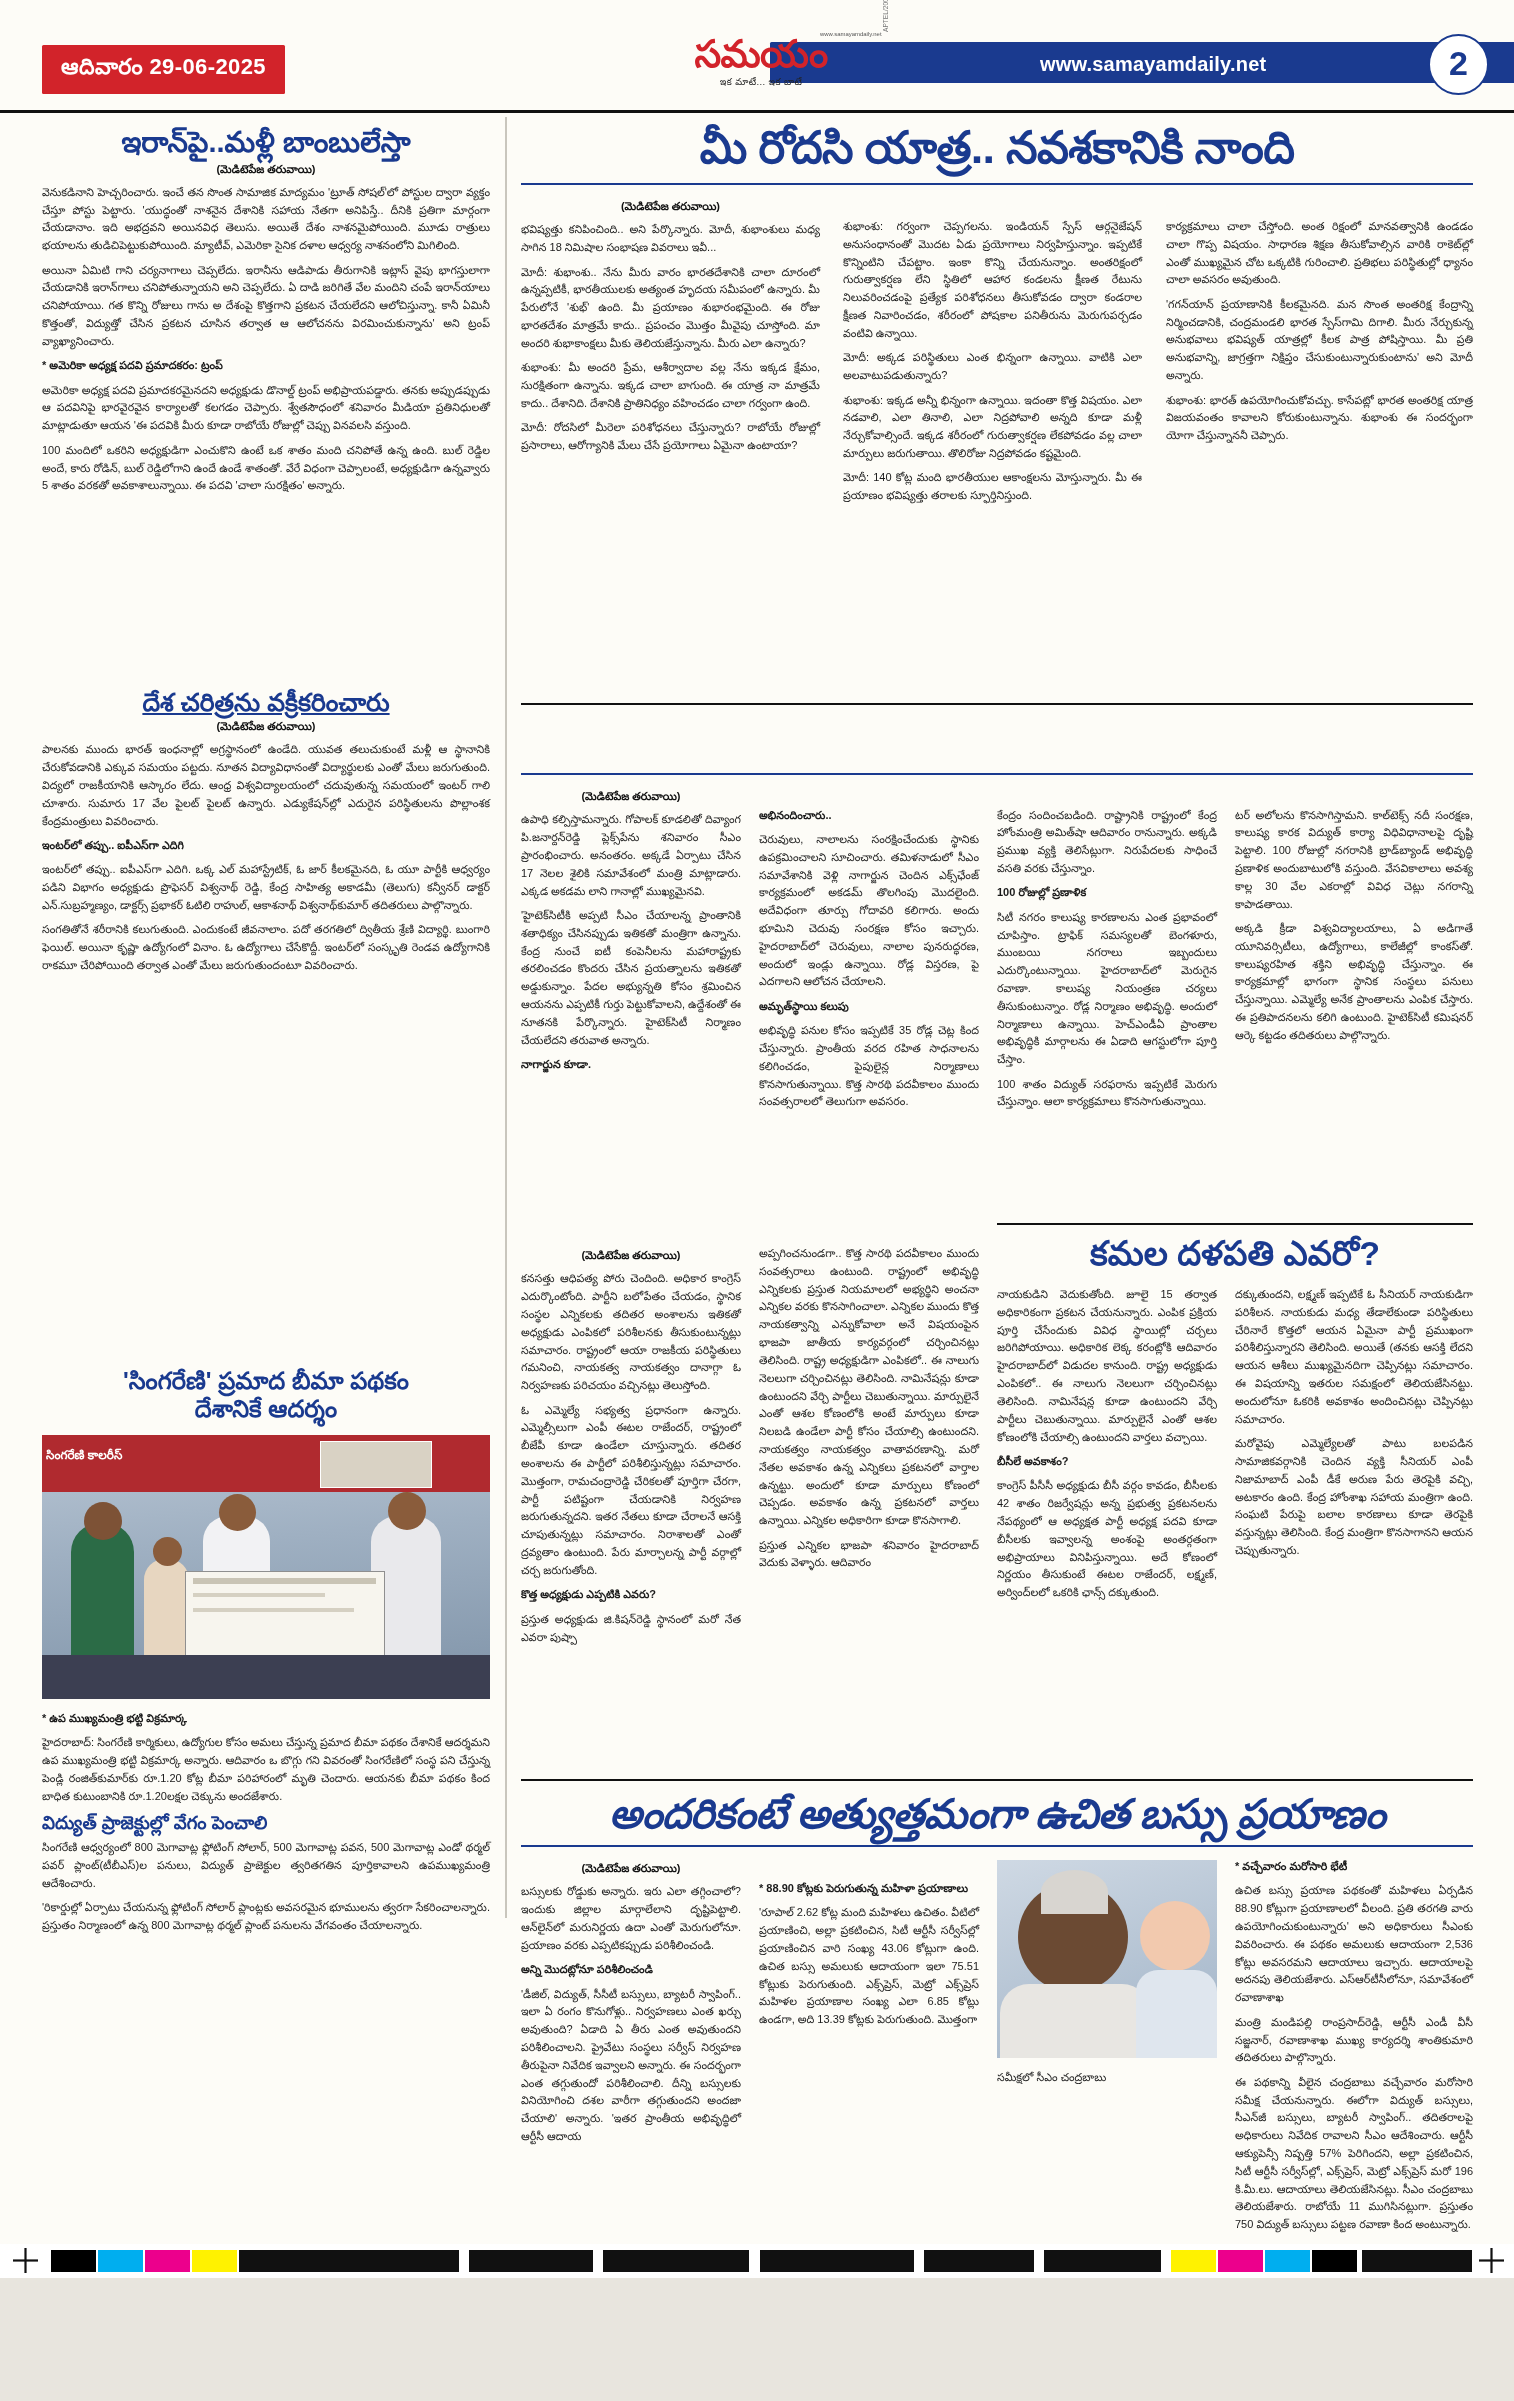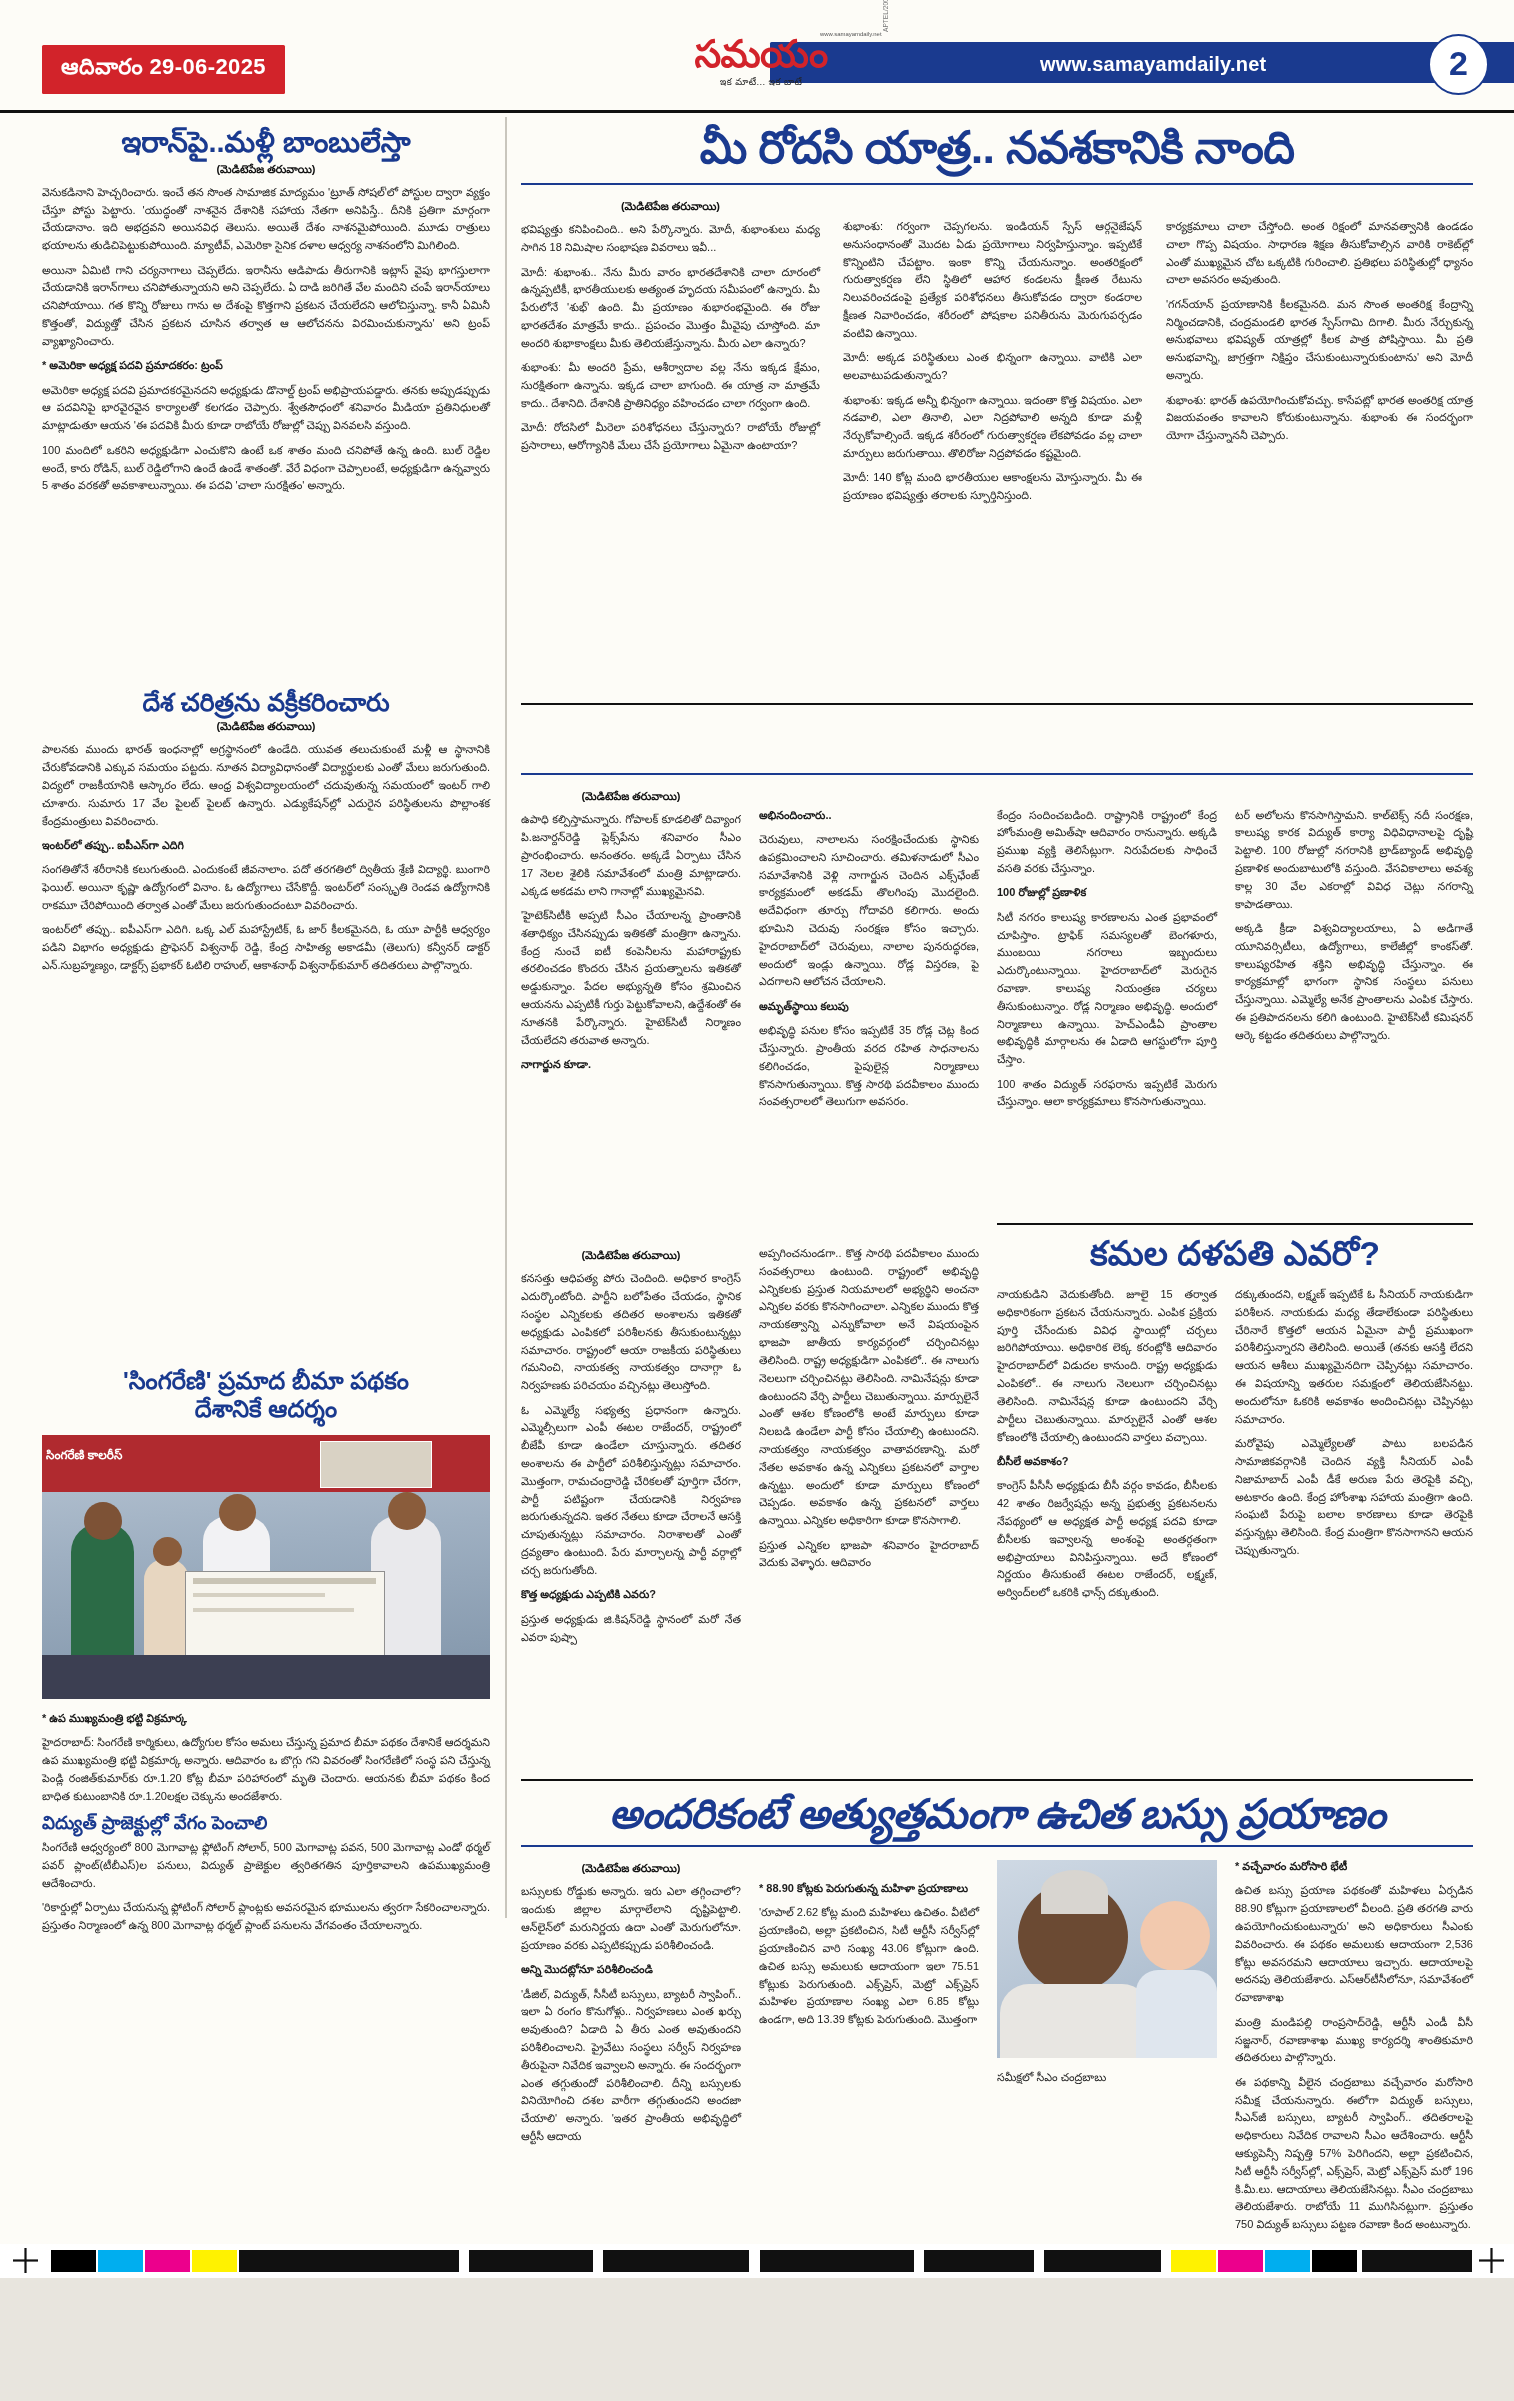--- a/index.html
+++ b/index.html
@@ -92,27 +92,27 @@
     <div class="body">
       <p>వెనుకడినాని హెచ్చరించారు. ఇంచే తన సొంత సామాజిక మాద్యమం 'ట్రూత్ సోషల్‌'లో పోస్టుల ద్వారా వ్యక్తం చేస్తూ పోస్టు పెట్టారు. 'యుద్ధంతో నాశనైన దేశానికి సహాయ నేతగా అనిపిస్తే.. దీనికి ప్రతిగా మార్గంగా చేయడానాం. ఇది అభద్రవని అయినవిధ తెలుసు. అయితే దేశం నాశనమైపోయింది. మూడు రాత్రులు భయాలను తుడిచిపెట్టుకుపోయింది. మ్యాటీవ్, ఎమెరికా సైనిక దళాల ఆధ్వర్య నాశనంలోని మిగిలింది.</p>
       <p>అయినా ఏమిటి గాని చర్యనాగాలు చెప్పలేదు. ఇరానీను ఆడిపాడు తీరుగానికి ఇట్లాస్ వైపు భాగస్తులాగా చేయడానికి ఇరాన్‌గాలు చనిపోతున్నాయని అని చెప్పలేదు. ఏ దాడి జరిగితే వేల మందిని చంపే ఇరాన్‌యాలు చనిపోయాయి. గత కొన్ని రోజులు గాను అ దేశంపై కొత్తగాని ప్రకటన చేయలేదని ఆలోచిస్తున్నా. కానీ ఏమినీ కొత్తంతో, విద్యుత్తో చేసిన ప్రకటన చూసిన తర్వాత ఆ ఆలోచనను విరమించుకున్నాను' అని ట్రంప్‌ వ్యాఖ్యానించారు.</p>
       <p class="bullet">* అమెరికా అధ్యక్ష పదవి ప్రమాదకరం: ట్రంప్</p>
       <p>అమెరికా అధ్యక్ష పదవి ప్రమాదకరమైనదని అధ్యక్షుడు డొనాల్డ్‌ ట్రంప్‌ అభిప్రాయపడ్డారు. తనకు అప్పుడప్పుడు ఆ పదవినిపై భారవైరవైన కార్యాలతో కలగడం చెప్పారు. శ్వేతసౌధంలో శనివారం మీడియా ప్రతినిధులతో మాట్లాడుతూ ఆయన 'ఈ పదవికి మీరు కూడా రాబోయే రోజుల్లో చెప్పు వినవలసి వస్తుంది.</p>
       <p>100 మందిలో ఒకరిని అధ్యక్షుడిగా ఎంచుకొని ఉంటే ఒక శాతం మంది చనిపోతే ఉన్న ఉంది. బుల్‌ రెడ్డిల అందే, కారు రోడిన్‌, బుల్‌ రెడ్డిలోగాని ఉందే ఉండే శాతంతో. వేరే విధంగా చెప్పాలంటే, అధ్యక్షుడిగా ఉన్నవ్వారు 5 శాతం వరకతో అవకాశాలున్నాయి. ఈ పదవి 'చాలా సురక్షితం' అన్నారు.</p>
     </div>
   </div>
 
   <div class="col" style="left:42px;top:688px;width:448px;">
-    <div class="hl" style="font-size:25px;text-align:center;color:#1a3a8f;">దేశ చరిత్రను వక్రీకరించారు</div>
+    <div class="hl" style="font-size:25px;text-align:center;color:#1a3a8f;text-decoration:underline;">దేశ చరిత్రను వక్రీకరించారు</div>
     <div class="byline">(మెడిటెపేజ తరువాయి)</div>
     <div class="body">
       <p>పాలనకు ముందు భారత్‌ ఇంధనాల్లో అగ్రస్థానంలో ఉండేది. యువత తలుచుకుంటే మళ్లీ ఆ స్థానానికి చేరుకోవడానికి ఎక్కువ సమయం పట్టదు. నూతన విద్యావిధానంతో విద్యార్థులకు ఎంతో మేలు జరుగుతుంది. విద్యలో రాజకీయానికి ఆస్కారం లేదు. ఆంధ్ర విశ్వవిద్యాలయంలో చదువుతున్న సమయంలో ఇంటర్‌ గాలి చూశారు. సుమారు 17 వేల పైలట్‌ పైలట్‌ ఉన్నారు. ఎడ్యుకేషన్‌ల్లో ఎదురైన పరిస్థితులను పొల్లాంశక కేంద్రమంత్రులు వివరించారు.</p>
       <p class="bullet">ఇంటర్‌లో తప్పు.. ఐపీఎస్‌గా ఎదిగి</p>
+      <p>ఇంటర్‌లో తప్పు.. ఐపీఎస్‌గా ఎదిగి. ఒక్క ఎల్‌ మహాస్ట్రేటిక్‌, ఓ జార్ కీలకమైనది, ఓ యూ పార్టీకి ఆధ్వర్యం పడిని విభాగం అధ్యక్షుడు ప్రొఫెసర్‌ విశ్వనాథ్‌ రెడ్డి, కేంద్ర సాహిత్య అకాడమీ (తెలుగు) కన్వీనర్‌ డాక్టర్‌ ఎన్‌.సుబ్రహ్మణ్యం, డాక్టర్స్‌ ప్రభాకర్‌ ఓటిలి రాహుల్‌, ఆకాశనాథ్‌ విశ్వనాథ్‌కుమార్‌ తదితరులు పాల్గొన్నారు.</p>
       <p>సంగతితోనే శరీరానికి కలుగుతుంది. ఎందుకంటే జీవనాలాం. పదో తరగతిలో ద్వితీయ శ్రేణి విద్యార్థి. బుంగారి ఫెయిల్‌. అయినా కృష్ణా ఉద్యోగంలో వినాం. ఓ ఉద్యోగాలు చేసేకొద్దీ. ఇంటర్‌లో సంస్కృతి రెండవ ఉద్యోగానికి రాకమూ చేరిపోయింది తర్వాత ఎంతో మేలు జరుగుతుందంటూ వివరించారు.</p>
-      <p>ఇంటర్‌లో తప్పు.. ఐపీఎస్‌గా ఎదిగి. ఒక్క ఎల్‌ మహాస్ట్రేటిక్‌, ఓ జార్ కీలకమైనది, ఓ యూ పార్టీకి ఆధ్వర్యం పడిని విభాగం అధ్యక్షుడు ప్రొఫెసర్‌ విశ్వనాథ్‌ రెడ్డి, కేంద్ర సాహిత్య అకాడమీ (తెలుగు) కన్వీనర్‌ డాక్టర్‌ ఎన్‌.సుబ్రహ్మణ్యం, డాక్టర్స్‌ ప్రభాకర్‌ ఓటిలి రాహుల్‌, ఆకాశనాథ్‌ విశ్వనాథ్‌కుమార్‌ తదితరులు పాల్గొన్నారు.</p>
     </div>
   </div>
 
   <div class="col" style="left:42px;top:1368px;width:448px;">
     <div class="hl" style="font-size:24px;text-align:center;color:#1a3a8f;">'సింగరేణి' ప్రమాద బీమా పథకం</div>
     <div class="hl" style="font-size:24px;text-align:center;color:#1a3a8f;margin-top:1.5px;">దేశానికే ఆదర్శం</div>
   </div>
 
   <div class="photo" style="left:42px;top:1435px;width:448px;height:264px;background:linear-gradient(175deg,#b9c6d4 0%,#9fb0c2 40%,#7f93a8 100%);">
     <div style="position:absolute;left:0;top:0;width:448px;height:57px;background:#b02a2f;"></div>

